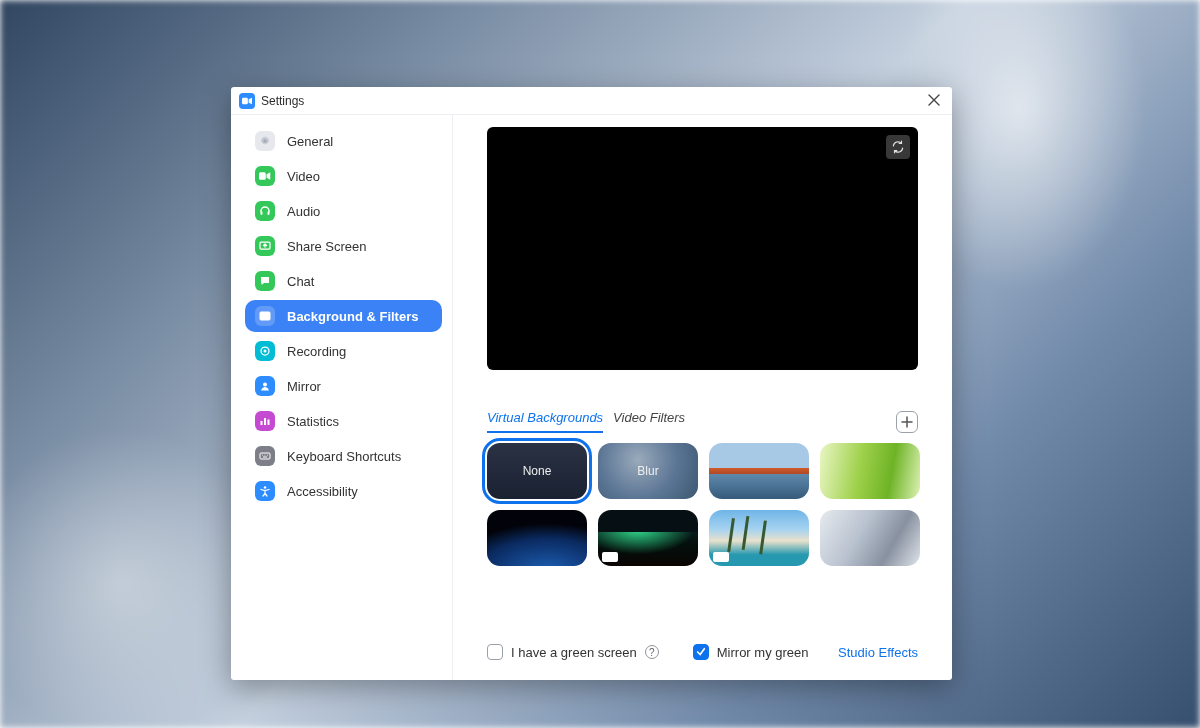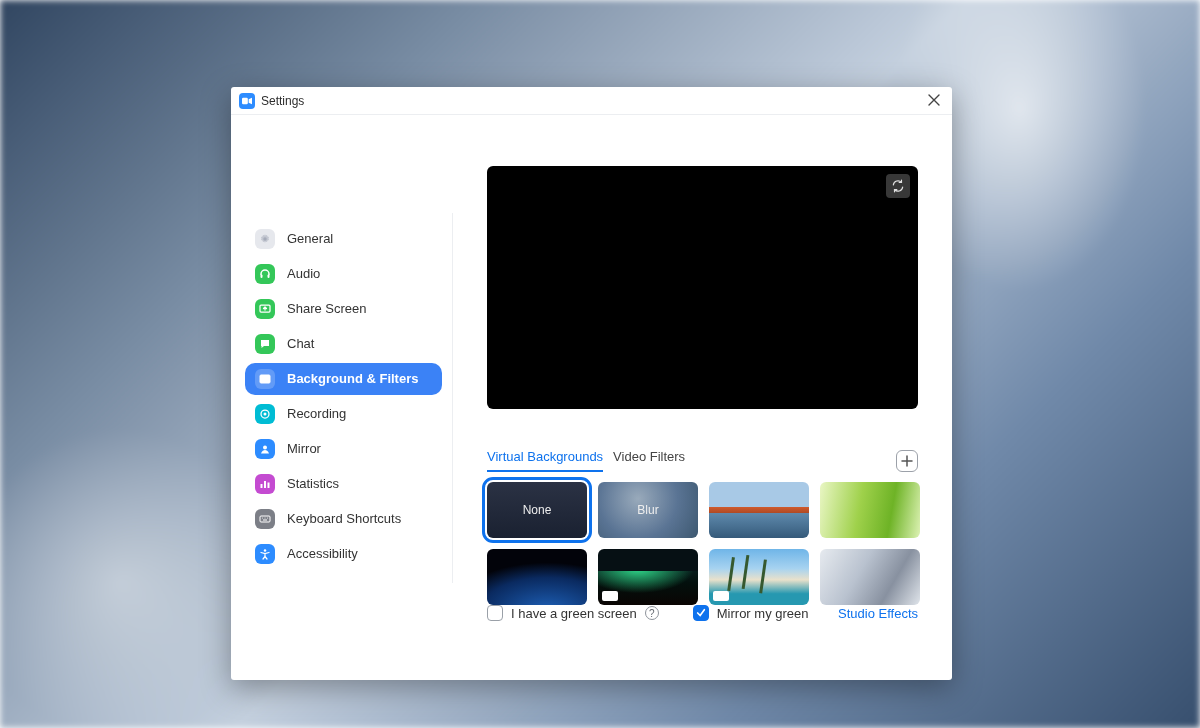--- a/index.html
+++ b/index.html
@@ -35,21 +35,21 @@
     font-size: 12px; color: #2c2c2c;
   }
   .titlebar .app-icon {
     width: 16px; height: 16px; margin-right: 6px; border-radius: 4px;
     background: #2D8CFF; display: flex; align-items: center; justify-content: center;
   }
   .titlebar .spacer { flex: 1; }
   .titlebar .close { width: 20px; text-align: center; font-size: 14px; color: #555; cursor: pointer; }
 
   .body {
-    flex: 1; display: flex; border-top: 1px solid #eceef1; align-items: center;
+    flex: 1; display: flex; border-top: 1px solid #eceef1;
   }
 
   .sidebar {
     width: 222px; border-right: 1px solid #eceef1; padding: 10px 10px 10px 14px;
     overflow: hidden;
   }
   .nav-item {
     display: flex; align-items: center; height: 32px; gap: 12px;
     padding: 0 10px; border-radius: 10px; cursor: pointer;
     color: #333; font-size: 13px; margin-bottom: 3px;
@@ -72,35 +72,36 @@
     position: relative;
   }
   .preview .rotate {
     position: absolute; top: 8px; right: 8px; width: 24px; height: 24px;
     background: rgba(80,80,80,0.7); border-radius: 4px; display: flex; align-items: center; justify-content: center;
   }
 
   .tabs-row {
     margin-top: 40px; display: flex; align-items: center; justify-content: space-between;
     width: 431px;
+    font-style: italic;
   }
   .tabs { display: flex; gap: 10px; font-size: 13px; }
   .tab { padding-bottom: 6px; cursor: pointer; color: #444; border-bottom: 2px solid transparent; }
   .tab.active { color: #0e72ed; border-bottom-color: #0e72ed; }
   .add-btn {
     width: 22px; height: 22px; border: 1px solid #9ca1a9; border-radius: 6px;
     display: flex; align-items: center; justify-content: center; font-size: 14px; color: #555; cursor: pointer;
   }
 
   .grid {
     margin-top: 10px; width: 435px; display: grid;
     grid-template-columns: repeat(4, 100px); grid-auto-rows: 56px; gap: 11px 11px;
   }
   .thumb {
-    border-radius: 6px; overflow: hidden; position: relative;
+    border-radius: 13px; overflow: hidden; position: relative;
     cursor: pointer; font-size: 12px; color: #eee;
     display: flex; align-items: center; justify-content: center;
   }
   .thumb.selected { outline: 3px solid #0e72ed; outline-offset: 2px; }
   .thumb .vidbadge {
     position: absolute; bottom: 4px; left: 4px; width: 16px; height: 10px;
     background: #fff; border-radius: 2px;
   }
   .thumb .vidbadge::after {
     content: ""; position: absolute; right: -4px; top: 1px;
@@ -167,20 +168,29 @@
       <div class="nav-item">
         <span class="ic" style="background:#e6e8ed">
           <svg width="12" height="12" viewBox="0 0 24 24">
               <circle cx="12" cy="12" r="3.5" fill="#a5acb9"></circle>
               <path fill="#a5acb9" d="M12 2l1 3 3-1 1 3 3 1-1 3 1 3-3 1-1 3-3-1-1 3-1-3-3 1-1-3-3-1 1-3-1-3 3-1 1-3 3 1z" opacity="0.55"></path>
             </svg>
         </span>
         <span>General</span>
       </div>
 
+      <div class="nav-item">
+        <span class="ic" style="background:#34c759">
+          <svg width="12" height="12" viewBox="0 0 16 12">
+              <rect x="0" y="1" width="9" height="10" rx="2" fill="#fff"></rect>
+              <path d="M10 4 L15 1 V11 L10 8Z" fill="#fff"></path>
+            </svg>
+        </span>
+        <span>Video</span>
+      </div>
 
       <div class="nav-item">
         <span class="ic" style="background:#34c759">
           <svg width="12" height="12" viewBox="0 0 24 24" fill="none">
               <path d="M4 14v-2a8 8 0 0116 0v2" stroke="#fff" stroke-width="3"></path>
               <rect x="3" y="13" width="4" height="7" rx="2" fill="#fff"></rect>
               <rect x="17" y="13" width="4" height="7" rx="2" fill="#fff"></rect>
             </svg>
         </span>
         <span>Audio</span>

